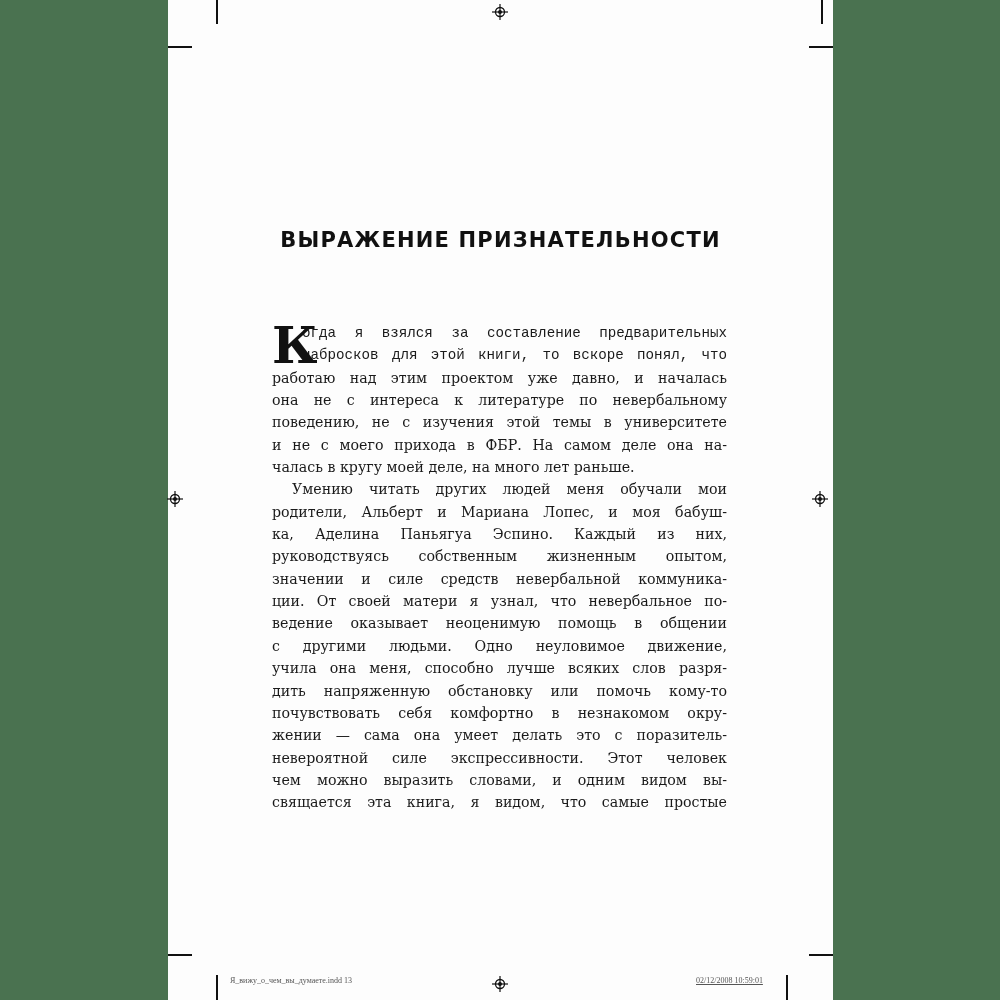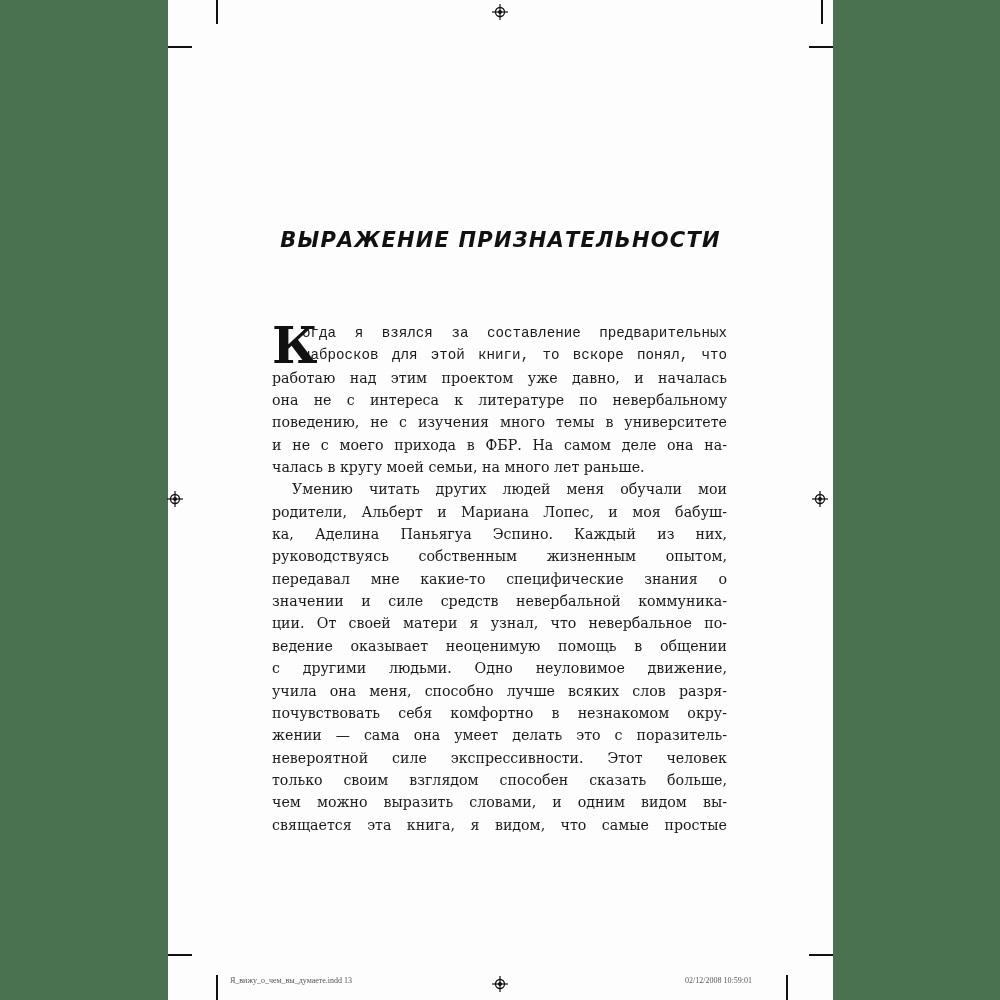--- a/index.html
+++ b/index.html
@@ -16,21 +16,20 @@
     .crop { position: absolute; background: #111; }
     .reg {
       position: absolute; width: 16px; height: 16px;
     }
     .title {
       position: absolute; left: 0; top: 228px; width: 665px;
       text-align: center;
       font-family: "DejaVu Sans", sans-serif;
       font-weight: bold; font-size: 21px; letter-spacing: 1.2px;
       color: #111;
-      font-style: italic;
     }
     .body-text {
       position: absolute; left: 104px; top: 322px; width: 455px;
       color: #1a1a1a;
       font-size: 14.2px; line-height: 22.35px;
     }
     .line {
       display: block; white-space: nowrap;
       text-align: justify; text-align-last: justify;
       height: 22.35px; overflow: visible;
@@ -88,36 +87,35 @@
   </svg>
 
   <h1 class="title" style="margin:0;">ВЫРАЖЕНИЕ ПРИЗНАТЕЛЬНОСТИ</h1>
 
   <div class="body-text">
     <span class="dropcap">К</span>
     <span class="line dc">огда я взялся за составление предварительных</span>
     <span class="line dc">набросков для этой книги, то вскоре понял, что</span>
     <span class="line">работаю над этим проектом уже давно, и началась</span>
     <span class="line">она не с интереса к литературе по невербальному</span>
-    <span class="line">поведению, не с изучения много темы в университете</span>
+    <span class="line">поведению, не с изучения этой темы в университете</span>
     <span class="line">и не с моего прихода в ФБР. На самом деле она на-</span>
-    <span class="line last">чалась в кругу моей семьи, на много лет раньше.</span>
+    <span class="line last">чалась в кругу моей деле, на много лет раньше.</span>
     <span class="line indent">Умению читать других людей меня обучали мои</span>
     <span class="line">родители, Альберт и Мариана Лопес, и моя бабуш-</span>
     <span class="line">ка, Аделина Паньягуа Эспино. Каждый из них,</span>
     <span class="line">руководствуясь собственным жизненным опытом,</span>
-    <span class="line">передавал мне какие-то специфические знания о</span>
     <span class="line">значении и силе средств невербальной коммуника-</span>
     <span class="line">ции. От своей матери я узнал, что невербальное по-</span>
     <span class="line">ведение оказывает неоценимую помощь в общении</span>
     <span class="line">с другими людьми. Одно неуловимое движение,</span>
     <span class="line">учила она меня, способно лучше всяких слов разря-</span>
+    <span class="line">дить напряженную обстановку или помочь кому-то</span>
     <span class="line">почувствовать себя комфортно в незнакомом окру-</span>
     <span class="line">жении — сама она умеет делать это с поразитель-</span>
     <span class="line">невероятной силе экспрессивности. Этот человек</span>
-    <span class="line">только своим взглядом способен сказать больше,</span>
     <span class="line">чем можно выразить словами, и одним видом вы-</span>
     <span class="line">свящается эта книга, я видом, что самые простые</span>
   </div>
 
   <span class="slug" style="left:62px;">Я_вижу_о_чем_вы_думаете.indd   13</span>
-  <span class="slug" style="left:517px;">02/12/2008   10:59:01</span>
+  <span class="slug" style="left:528px;text-decoration:underline;">02/12/2008   10:59:01</span>
 </div>
 
 </body></html>

